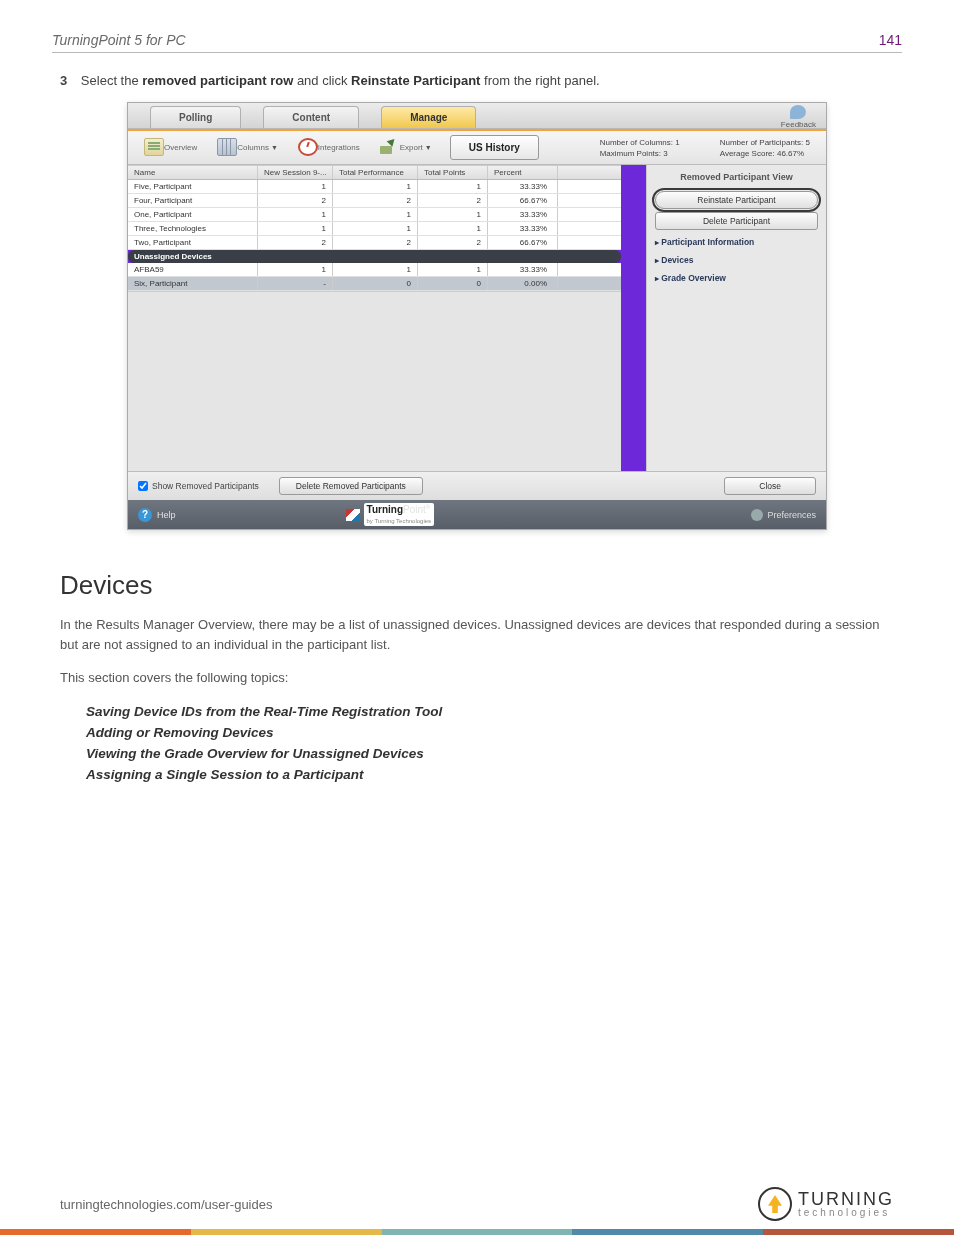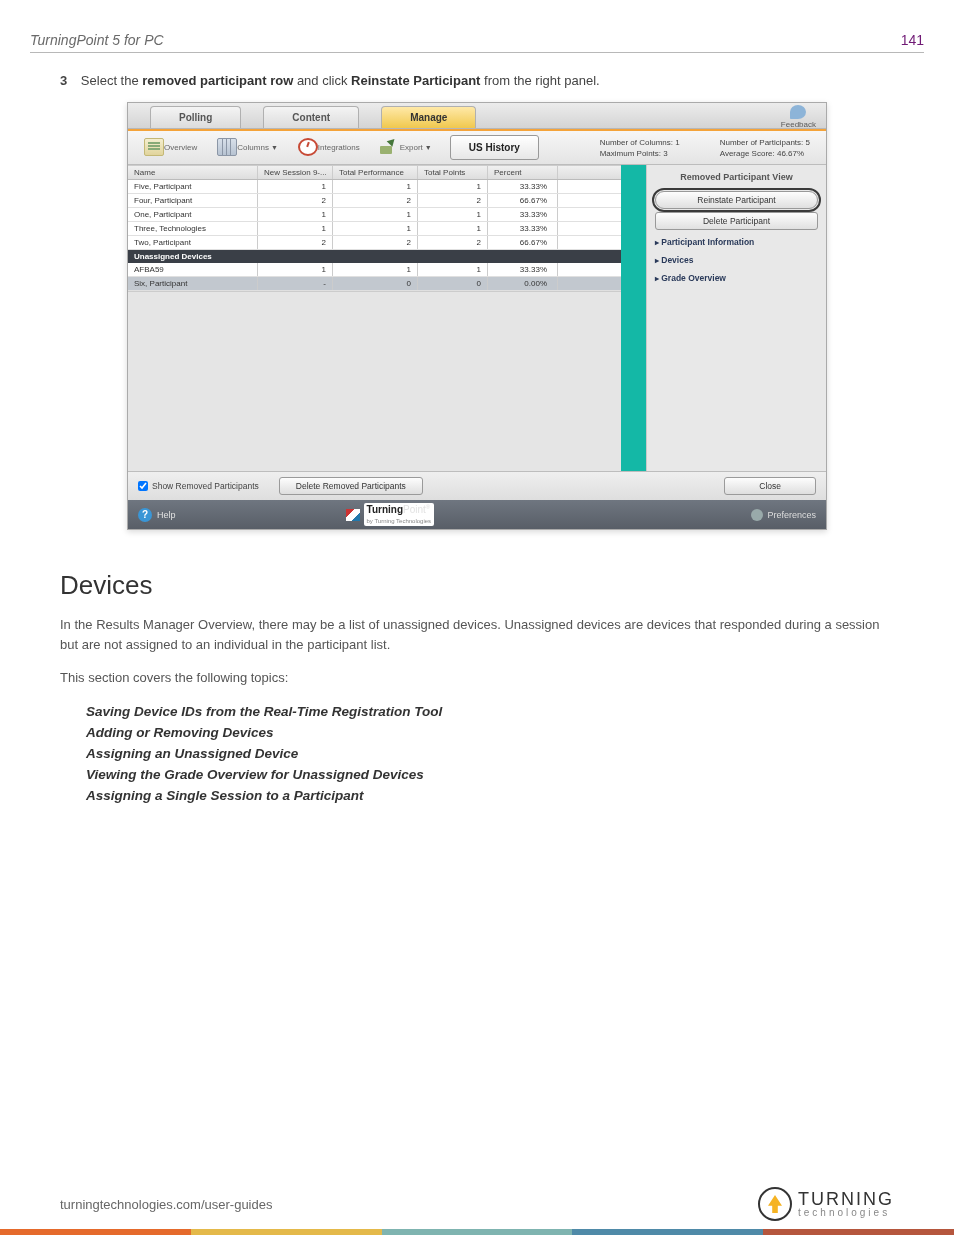--- a/index.html
+++ b/index.html
@@ -10,21 +10,21 @@
     width: 954px;
     height: 1235px;
     position: relative;
   }
   .header-area {
     padding: 32px 60px 4px 60px;
     display: flex;
     justify-content: space-between;
     align-items: baseline;
     border-bottom: 1px solid #b8b8b8;
-    margin: 0 30px;
+    margin: 0 52px;
     padding-left: 0;
     padding-right: 0;
   }
   .doc-title { font-style: italic; color: #6a6a6a; font-size: 14px; }
   .page-num { color: #701a75; font-size: 14px; }
   .content { padding: 20px 60px 0 60px; }
   .step-line { margin-bottom: 14px; font-size: 13px; color: #444; }
   .step-num { font-weight: bold; margin-right: 10px; }
   .step-line b { font-weight: bold; color: #333; }
 
@@ -119,21 +119,21 @@
   .stats {
     margin-left: auto;
     display: flex;
     gap: 40px;
     padding-right: 10px;
     font-size: 8px;
     color: #444;
   }
   .stats-col div { margin: 2px 0; }
 
-  .main-area { display: flex; background: #14b8a6; gap: 25px; }
+  .main-area { display: flex; background: #6d28d9; gap: 25px; }
   .grid-area { flex: 1; }
   .grid-header, .grid-row {
     display: grid;
     grid-template-columns: 130px 75px 85px 70px 70px;
     font-size: 8px;
   }
   .grid-header {
     background: linear-gradient(#f0f0f0, #dedede);
     border-top: 1px solid #ccc;
     border-bottom: 1px solid #bbb;
@@ -147,20 +147,21 @@
   }
   .grid-row { background: #fff; border-bottom: 1px solid #e0e0e0; color:#333; }
   .grid-row > div:nth-child(n+2) { text-align: right; }
   .grid-row > div:nth-child(5) { text-align:right; padding-right:10px; }
   .section-row {
     background: #3a3f47;
     color: #fff;
     font-weight: bold;
     font-size: 8px;
     padding: 2px 6px;
+    border-radius: 6px;
   }
   .grid-row.selected { background: #c2c8cf; }
   .grid-row.selected > div { background: #c2c8cf; }
   .grid-body-pad { height: 180px; background: #e5e5e5; border-top:1px solid #ccc; }
 
   .right-panel {
     width: 180px;
     background: #e8e8e8;
     border-left: 1px solid #c9c9c9;
     padding: 4px 8px;
@@ -443,21 +444,20 @@
     </div>
 
   </div>
 
   <h2 class="section">Devices</h2>
   <p class="para">In the Results Manager Overview, there may be a list of unassigned devices. Unassigned devices are devices that responded during a session but are not assigned to an individual in the participant list.</p>
   <p class="para">This section covers the following topics:</p>
   <div class="topic-list">
     <div>Saving Device IDs from the Real-Time Registration Tool</div>
     <div>Adding or Removing Devices</div>
-    <div>Assigning an Unassigned Device</div>
     <div>Viewing the Grade Overview for Unassigned Devices</div>
     <div>Assigning a Single Session to a Participant</div>
   </div>
 
 </div>
 
 <div class="footer">
   <div class="footer-row">
     <span class="footer-url">turningtechnologies.com/user-guides</span>
     <div class="turning-logo">

